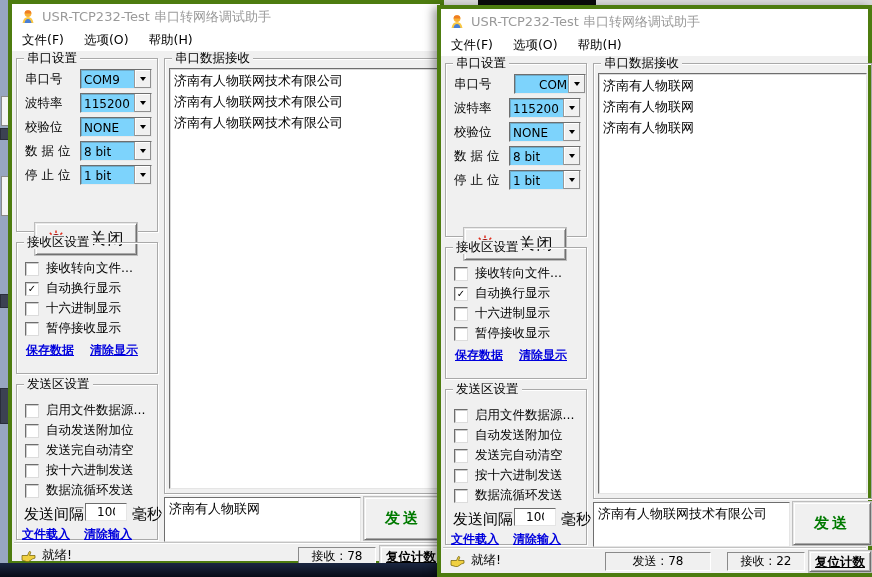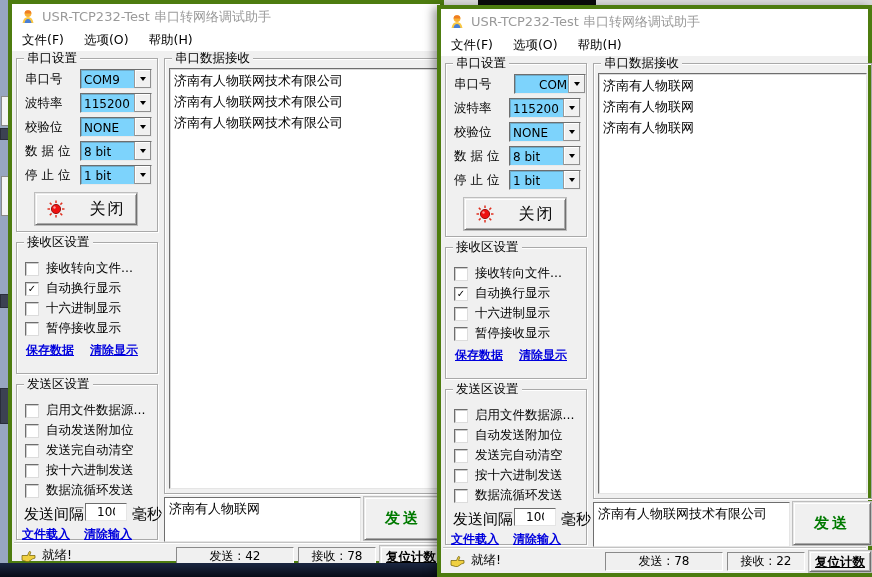--- a/index.html
+++ b/index.html
@@ -27,21 +27,21 @@
   .srow{position:absolute;left:0;width:100%;height:20px;}
   .flabel{position:absolute;left:8px;font-size:12.5px;line-height:20px;white-space:nowrap;}
   .combo{position:absolute;top:0;height:20px;display:flex;box-sizing:border-box;background:#7dd3fc;
          border:1px solid;border-color:#6e6e6e #e9e9e9 #e9e9e9 #6e6e6e;box-shadow:inset 1px 1px 0 rgba(70,70,70,.28);}
   .combo-val{flex:1;font-size:12px;padding:3px 1px 0 3px;white-space:nowrap;overflow:hidden;}
   .combo-btn{width:16px;background:#f0f0f0;border-left:1px solid #9a9a9a;display:flex;align-items:center;justify-content:center;
          box-shadow:inset -1px -1px 0 #8f8f8f, inset 1px 1px 0 #fff;}
   .tri{width:0;height:0;border-left:3.5px solid transparent;border-right:3.5px solid transparent;border-top:4.5px solid #000;}
   .btn{background:#f0f0f0;border:1px solid;border-color:#e9e9e9 #707070 #707070 #e9e9e9;
        box-shadow:inset 1px 1px 0 #fff, inset -1px -1px 0 #a9a9a9, 0 0 0 1px #bdbdbd;box-sizing:border-box;}
-  .close-btn{position:absolute;display:flex;align-items:center;justify-content:center;gap:25px;font-size:16px;letter-spacing:2px;}
+  .close-btn{position:absolute;display:flex;align-items:center;justify-content:center;gap:25px;font-size:16px;letter-spacing:2px;margin-top:30px;}
   
   .cb-row{position:absolute;display:flex;align-items:center;gap:7px;height:15px;}
   .cbx{width:12px;height:12px;background:#fff;border:1px solid;border-color:#6e6e6e #dcdcdc #dcdcdc #6e6e6e;
        box-shadow:inset 1px 1px 0 rgba(90,90,90,.3);font-size:10px;line-height:12px;text-align:center;font-weight:bold;box-sizing:content-box;}
   .cb-label{font-size:12.5px;white-space:nowrap;}
   .link{position:absolute;color:#0000dd;text-decoration:underline;font-weight:bold;font-size:12px;white-space:nowrap;cursor:pointer;}
   
   .rx-box{position:absolute;background:#fff;border:1px solid;border-color:#6e6e6e #e5e5e5 #e5e5e5 #6e6e6e;
           box-shadow:inset 1px 1px 0 rgba(85,85,85,.22);padding:1px 4px;font-size:13px;line-height:21px;overflow:hidden;box-sizing:border-box;}
   .send-input{position:absolute;resize:none;background:#fff;border:1px solid;border-color:#6e6e6e #e5e5e5 #e5e5e5 #6e6e6e;
@@ -222,21 +222,20 @@
 
   <div class="sb-line"></div>
   <div class="ready-row">
     <span style="display:inline-flex;">
       <svg width="15" height="12" viewBox="0 0 15 12">
         <path d="M1,5.5 h5.5 l1.5,-3.5 q0.4,-0.9 1.2,-0.5 q0.8,0.4 0.4,1.3 L8.6,5.5 H14 v2.6 q-3,0.6 -5,2.6 q-1.5,1.4 -3.5,0.8 L1,10.2 z" fill="#f0d040" stroke="#6b5a00" stroke-width="0.7"></path>
       </svg>
     </span>
     <span>就绪!</span>
   </div>
-  <div class="spanel" style="left:164px;width:118px;">发送 : 42</div>
   <div class="spanel" style="left:286px;width:78px;">接收 : 78</div>
   <div class="btn reset-btn" style="left:368px;width:62px;">复位计数</div>
 </div>
 
 <div class="win" id="win-right">
   <div class="titlebar">
     <span style="display:inline-flex;">
       <svg width="16" height="16" viewBox="0 0 16 16">
         <circle cx="8" cy="4.6" r="3.4" fill="#f9b233"></circle>
         <path d="M8,1.2 a3.4,3.4 0 0 1 3.4,3.4 l-6.8,0 a3.4,3.4 0 0 1 3.4,-3.4 z" fill="#ef7d23"></path>
@@ -385,16 +384,16 @@
 
   <div class="sb-line"></div>
   <div class="ready-row">
     <span style="display:inline-flex;">
       <svg width="15" height="12" viewBox="0 0 15 12">
         <path d="M1,5.5 h5.5 l1.5,-3.5 q0.4,-0.9 1.2,-0.5 q0.8,0.4 0.4,1.3 L8.6,5.5 H14 v2.6 q-3,0.6 -5,2.6 q-1.5,1.4 -3.5,0.8 L1,10.2 z" fill="#f0d040" stroke="#6b5a00" stroke-width="0.7"></path>
       </svg>
     </span>
     <span>就绪!</span>
   </div>
-  <div class="spanel" style="left:164px;width:118px;">发送 : 78</div>
+  <div class="spanel" style="left:164px;width:106px;">发送 : 78</div>
   <div class="spanel" style="left:286px;width:78px;">接收 : 22</div>
   <div class="btn reset-btn" style="left:368px;width:62px;">复位计数</div>
 </div>
 
 </body></html>

